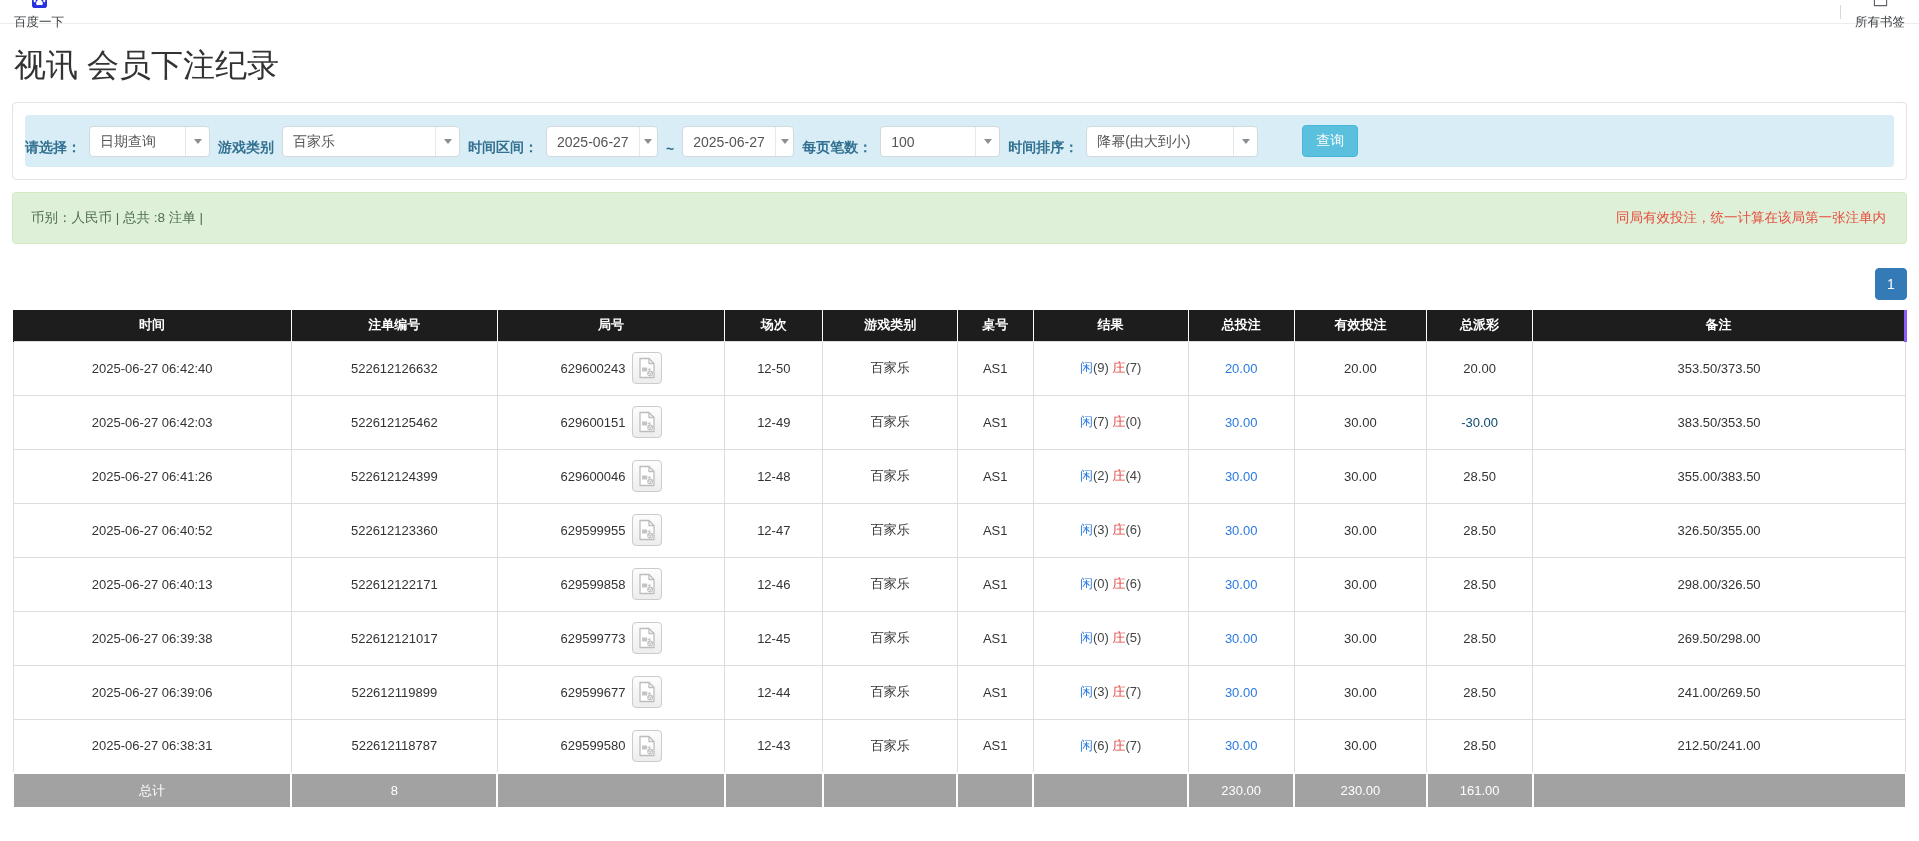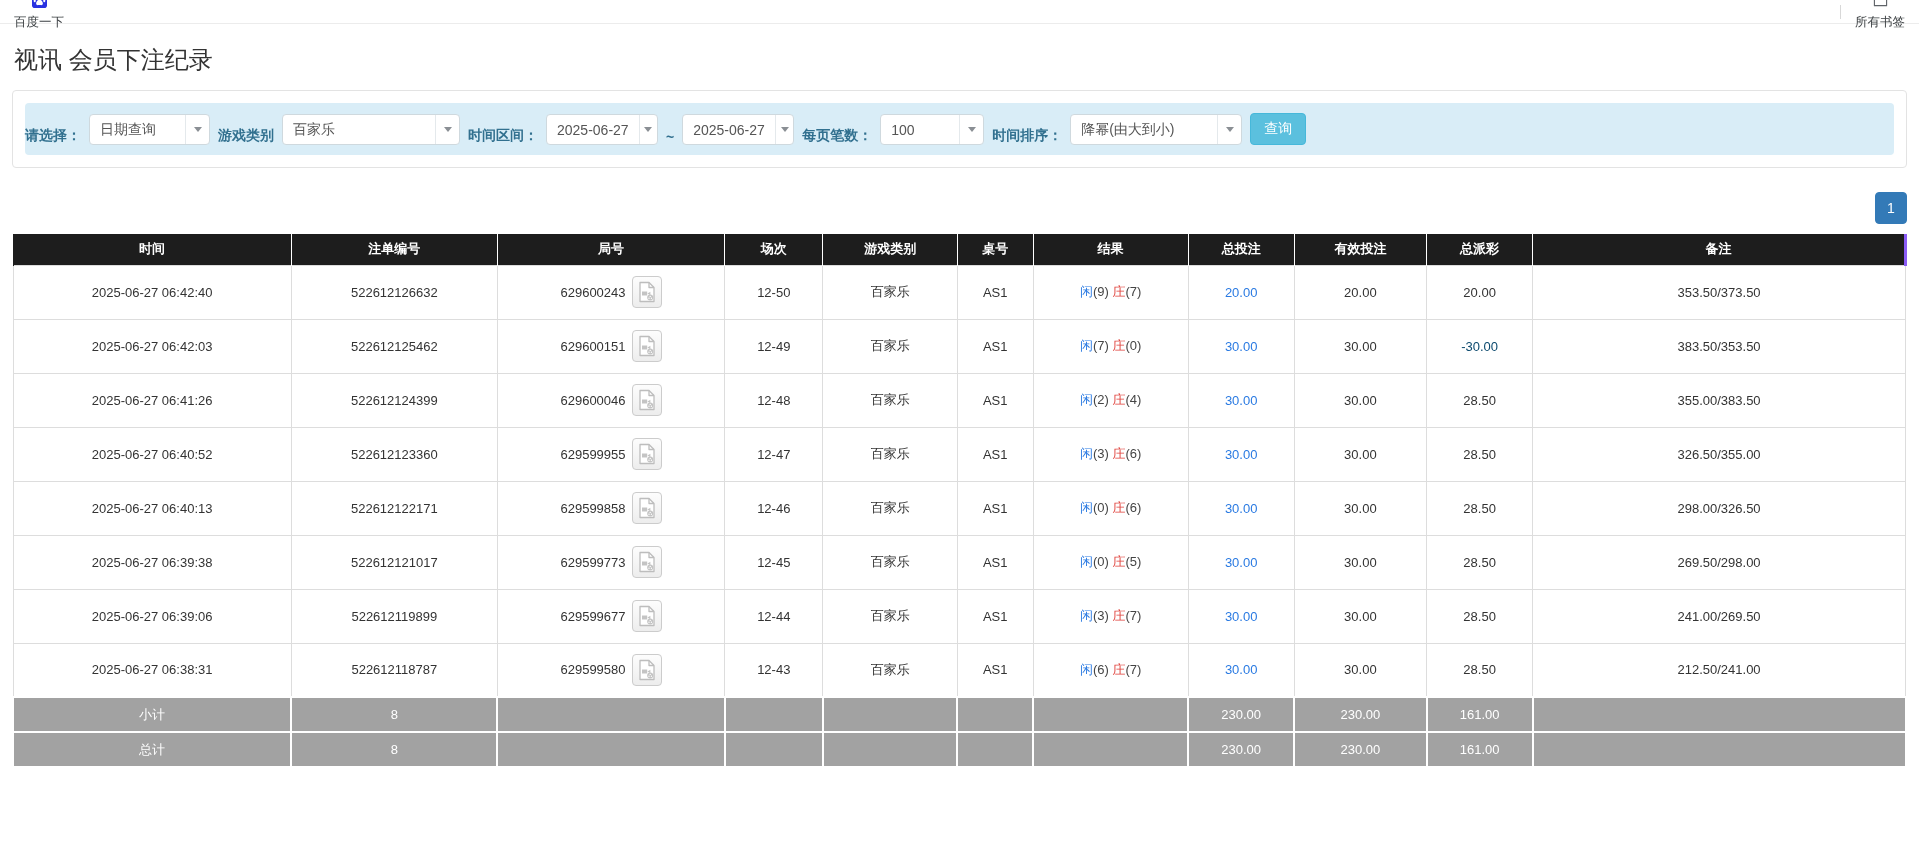--- a/index.html
+++ b/index.html
@@ -10,37 +10,37 @@
   .bookmarks-bar { height:24px; display:flex; align-items:center; padding:0 10px;
                    background:#fff; border-bottom:1px solid #ececec; font-size:12.5px; color:#3c4043; }
   .bm-item { display:flex; align-items:center; gap:6px; cursor:pointer; padding:2px 4px; border-radius:3px;flex-direction:column; }
   .bm-spacer { flex:1; }
   .bm-divider { width:1px; height:14px; background:#d8d8d8; margin:0 10px; }
   .baidu-ico { width:15px; height:15px; display:block; }
   .folder-ico { width:15px; height:15px; display:block; }
 
   
   .content { padding:0 12px; }
-  .page-title { font-size:24px; font-weight:400; color:#333; margin:20px 0 14px 2px; }
+  .page-title { font-size:32px; font-weight:400; color:#333; margin:20px 0 14px 2px; }
 
   
   .filter-panel { border:1px solid #e3e3e3; border-radius:4px; background:#fff; padding:12px; }
   .filter-well { background:#d9edf7; border-radius:4px; padding:10px 0; display:flex; align-items:flex-end; gap:8px; }
   .f-label { color:#31708f; font-weight:bold; font-size:14px; white-space:nowrap; }
   .combo { background:#fff; border:1px solid #cfd9de; border-radius:4px; height:31px;
            display:flex; align-items:center; cursor:pointer; }
   .combo .val { padding:0 10px; font-size:14px; color:#555; flex:1; white-space:nowrap; }
   .combo .caret-box { width:24px; align-self:stretch; display:flex; align-items:center; justify-content:center;
                       border-left:1px solid #e4e9ec; }
   .caret { width:0; height:0; border-left:4px solid transparent; border-right:4px solid transparent;
            border-top:5px solid #8a8f94; }
-  .w-qt{width:121px;} .w-game{width:178px;} .w-date{width:112px;} .w-size{width:104px;} .w-sort{width:172px;}
+  .w-qt{width:121px;} .w-game{width:178px;} .w-date{width:112px;} .w-size{width:120px;} .w-sort{width:172px;}
   .tilde { color:#31708f; font-weight:bold; font-size:14px; }
   .btn-query { background:#5bc0de; border:1px solid #46b8da; color:#fff; font-size:14px;
-               padding:6px 13px; border-radius:4px; cursor:pointer; }
+               padding:6px 13px; border-radius:4px; cursor:pointer;margin-left:36px; }
 
   
   .summary-bar { margin-top:12px; background:#dff0d8; border:1px solid #d6e9c6; border-radius:4px;
                  height:52px; display:flex; align-items:center; justify-content:space-between;
                  padding:0 20px 0 18px; font-size:13.5px; }
   .summary-left { color:#4e6e4e; }
   .summary-note { color:#e74c3c; }
 
   
   .pager-row { display:flex; justify-content:flex-end; margin:24px 0 10px 0; }
@@ -143,20 +143,24 @@
         <span class="val">降幂(由大到小)</span>
         <span class="caret-box">
             <span class="caret"></span>
           </span>
       </div>
 
       <button class="btn-query">查询</button>
     </div>
   </div>
 
+  <div class="summary-bar">
+    <span class="summary-left">币别：人民币 | 总共 :8 注单 |</span>
+    <span class="summary-note">同局有效投注，统一计算在该局第一张注单内</span>
+  </div>
 
   <div class="pager-row">
     <button class="page-btn">1</button>
   </div>
 
   <table class="bets">
     <colgroup>
       <col style="width:14.7%">
         <col style="width:10.9%">
         <col style="width:12%">
@@ -444,33 +448,20 @@
       <span class="banker">庄</span><span class="score">(7)</span>
     </td>
     <td><a class="bet-link">30.00</a></td>
     <td>30.00</td>
     <td class="payout">28.50</td>
     <td>212.50/241.00</td>
   </tr>
 </tbody>
     <tfoot>
       <tr>
-        <td>小计</td>
-        <td>8</td>
-        <td></td>
-        <td></td>
-        <td></td>
-        <td></td>
-        <td></td>
-        <td>230.00</td>
-        <td>230.00</td>
-        <td>161.00</td>
-        <td></td>
-      </tr>
-      <tr>
         <td>总计</td>
         <td>8</td>
         <td></td>
         <td></td>
         <td></td>
         <td></td>
         <td></td>
         <td>230.00</td>
         <td>230.00</td>
         <td>161.00</td>

